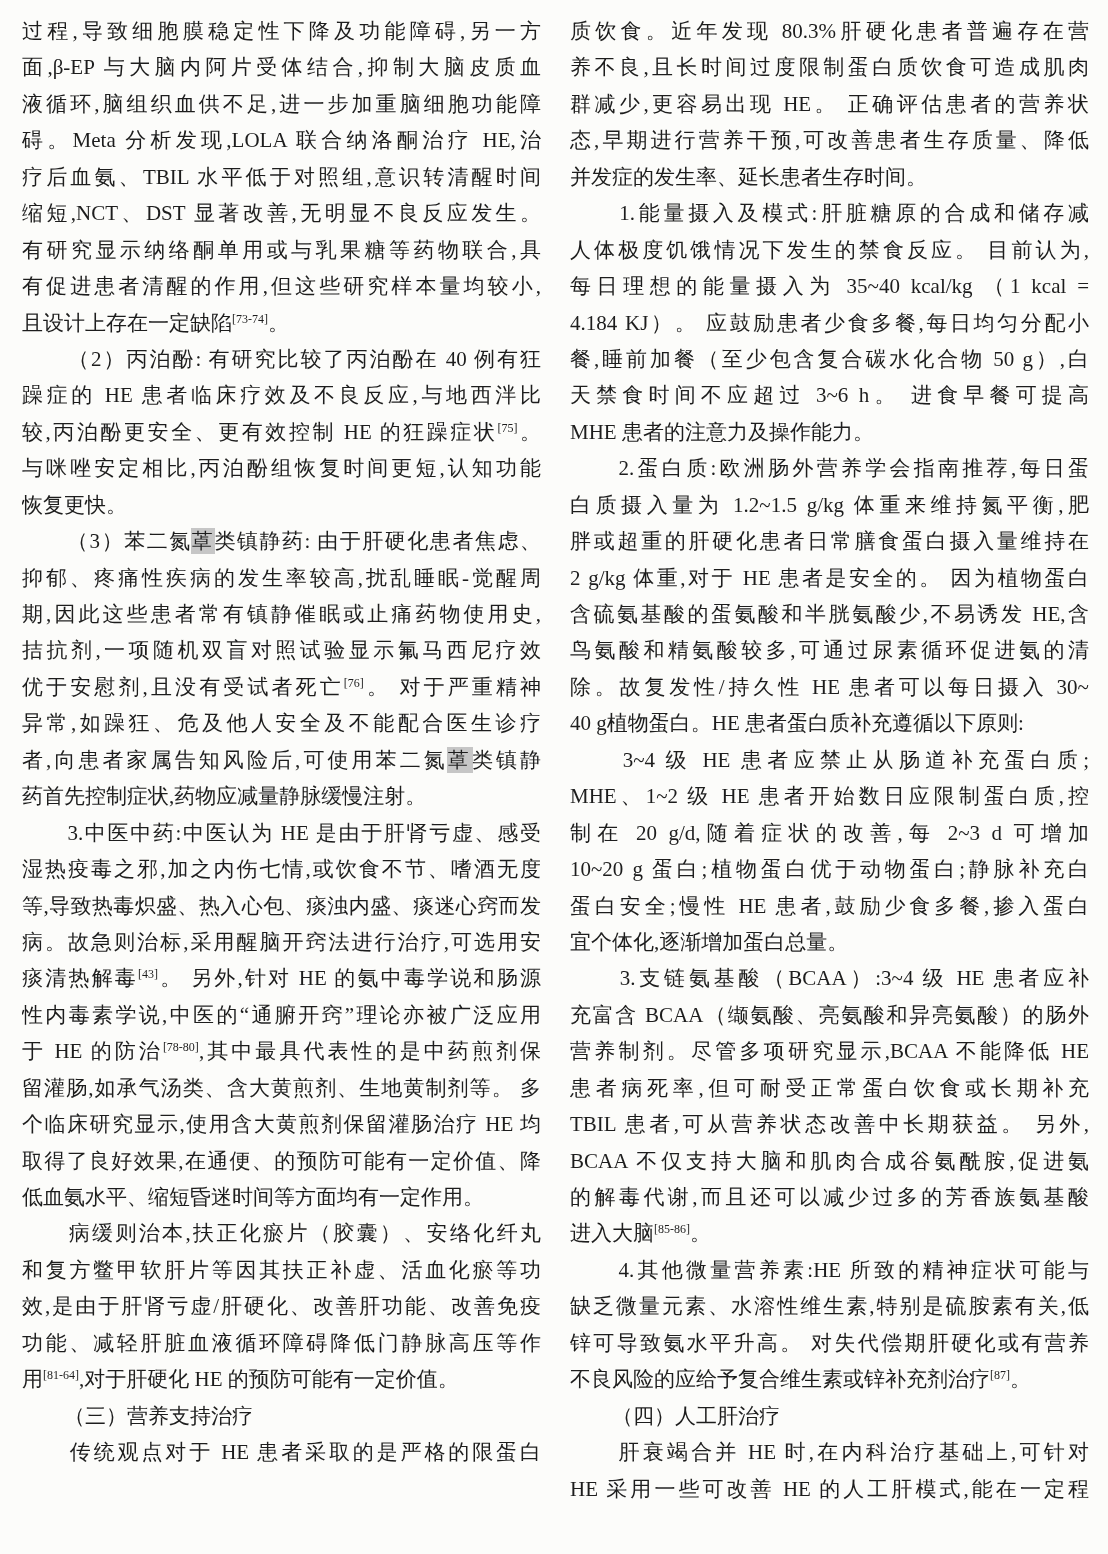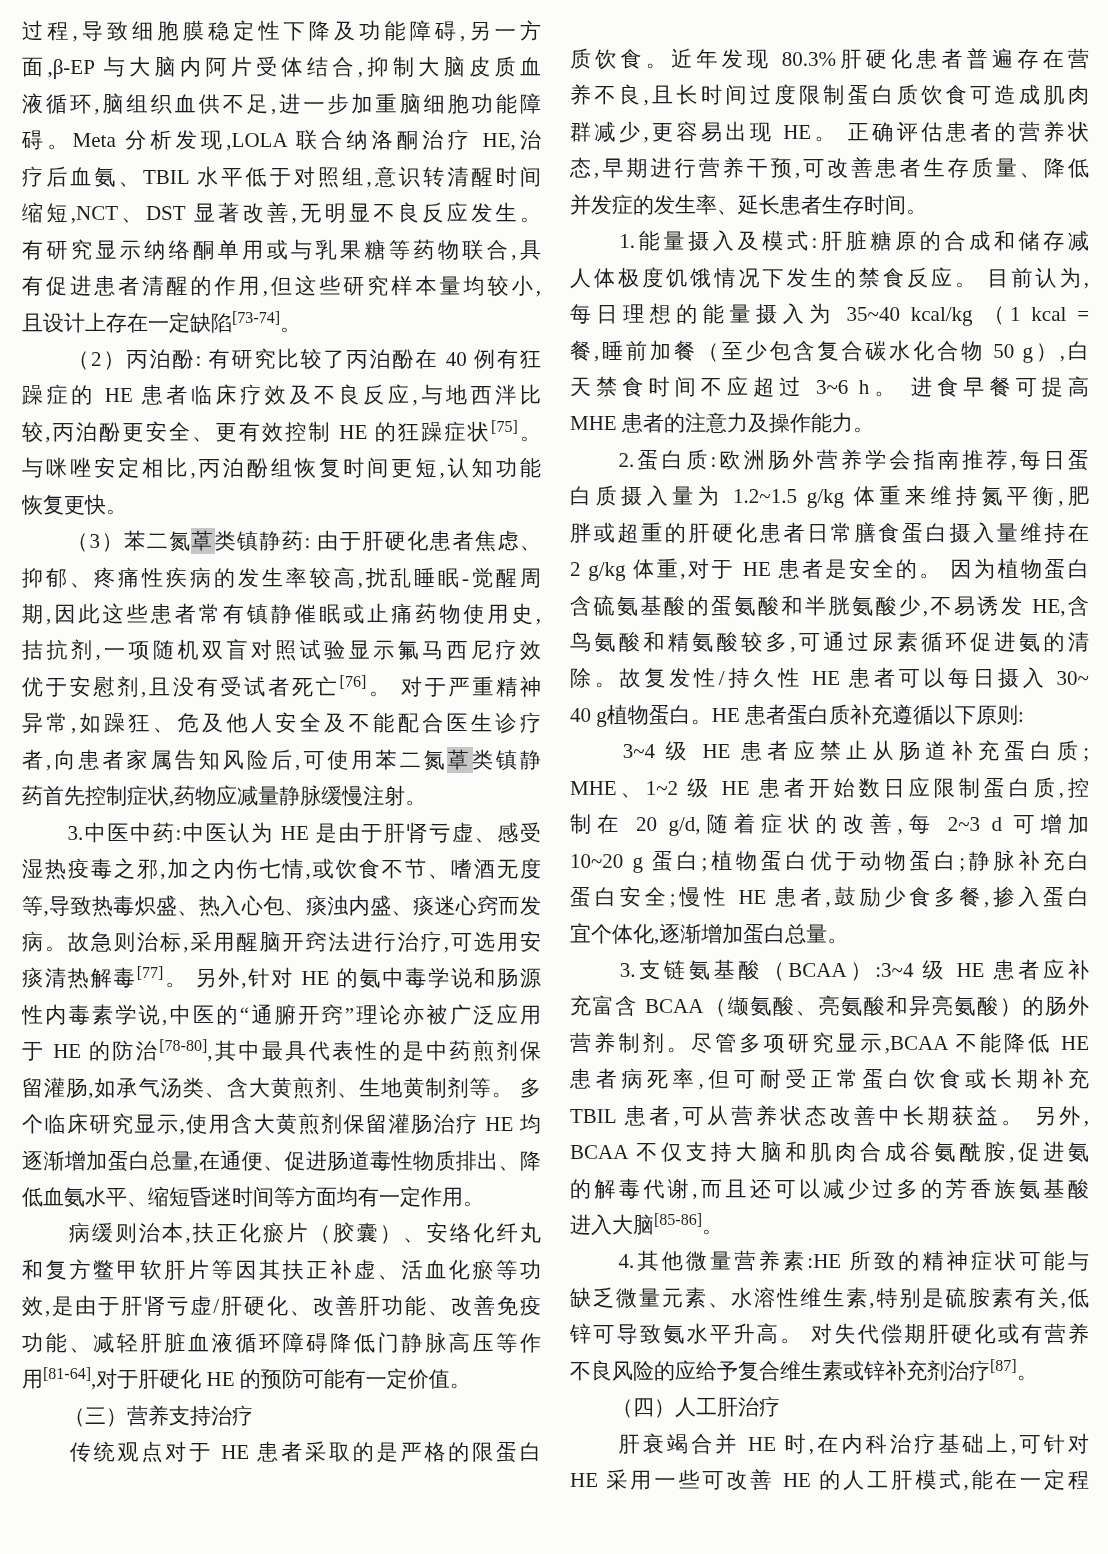--- a/index.html
+++ b/index.html
@@ -21,35 +21,35 @@
     width: 1072px;
     height: 1554px;
   }
   .col {
     position: absolute;
     top: 13px;
     width: 519px;
     font-size: 21px;
   }
   .col-left  { left: 22px;  }
-  .col-right { left: 570px; margin-top: 28px; }
+  .col-right { left: 570px; }
   .line {
     height: 36.45px;
     line-height: 36.45px;
     text-align: justify;
     text-align-last: justify;
     text-justify: inter-character;
     white-space: pre-wrap;
     overflow: hidden;
   }
   .line.para-end {
     text-align-last: left;
   }
   .line sup {
-    font-size: 16px;
+    font-size: 12px;
     line-height: 0;
     vertical-align: 7px;
     letter-spacing: 0;
   }
   .missing-glyph {
     background: #c6c6c6;
     box-shadow: 0 0 0 1px #c6c6c6;
   }
 </style>
 </head>
@@ -76,44 +76,45 @@
       <div class="line">期,因此这些患者常有镇静催眠或止痛药物使用史,</div>
       <div class="line">拮抗剂,一项随机双盲对照试验显示氟马西尼疗效</div>
       <div class="line">优于安慰剂,且没有受试者死亡<sup>[76]</sup>。 对于严重精神</div>
       <div class="line">异常,如躁狂、危及他人安全及不能配合医生诊疗</div>
       <div class="line">者,向患者家属告知风险后,可使用苯二氮<span class="missing-glyph">䓬</span>类镇静</div>
       <div class="line para-end">药首先控制症状,药物应减量静脉缓慢注射。</div>
       <div class="line">　　3.中医中药:中医认为 HE 是由于肝肾亏虚、感受</div>
       <div class="line">湿热疫毒之邪,加之内伤七情,或饮食不节、嗜酒无度</div>
       <div class="line">等,导致热毒炽盛、热入心包、痰浊内盛、痰迷心窍而发</div>
       <div class="line">病。故急则治标,采用醒脑开窍法进行治疗,可选用安</div>
-      <div class="line">痰清热解毒<sup>[77]</sup>。 另外,针对 HE 的氨中毒学说和肠源</div>
+      <div class="line">痰清热解毒<sup>[43]</sup>。 另外,针对 HE 的氨中毒学说和肠源</div>
       <div class="line">性内毒素学说,中医的“通腑开窍”理论亦被广泛应用</div>
       <div class="line">于 HE 的防治<sup>[78-80]</sup>,其中最具代表性的是中药煎剂保</div>
       <div class="line">留灌肠,如承气汤类、含大黄煎剂、生地黄制剂等。 多</div>
       <div class="line">个临床研究显示,使用含大黄煎剂保留灌肠治疗 HE 均</div>
-      <div class="line">逐渐增加蛋白总量,在通便、促进肠道毒性物质排出、降</div>
+      <div class="line">取得了良好效果,在通便、的预防可能有一定价值、降</div>
       <div class="line para-end">低血氨水平、缩短昏迷时间等方面均有一定作用。</div>
       <div class="line">　　病缓则治本,扶正化瘀片（胶囊）、安络化纤丸</div>
       <div class="line">和复方鳖甲软肝片等因其扶正补虚、活血化瘀等功</div>
       <div class="line">效,是由于肝肾亏虚/肝硬化、改善肝功能、改善免疫</div>
       <div class="line">功能、减轻肝脏血液循环障碍降低门静脉高压等作</div>
       <div class="line para-end">用<sup>[81-64]</sup>,对于肝硬化 HE 的预防可能有一定价值。</div>
       <div class="line para-end">　　（三）营养支持治疗</div>
       <div class="line">　　传统观点对于 HE 患者采取的是严格的限蛋白</div>
     </div>
   <div class="col col-right">
       <div class="line">质饮食。近年发现 80.3%肝硬化患者普遍存在营</div>
       <div class="line">养不良,且长时间过度限制蛋白质饮食可造成肌肉</div>
       <div class="line">群减少,更容易出现 HE。 正确评估患者的营养状</div>
       <div class="line">态,早期进行营养干预,可改善患者生存质量、降低</div>
       <div class="line para-end">并发症的发生率、延长患者生存时间。</div>
       <div class="line">　　1.能量摄入及模式:肝脏糖原的合成和储存减</div>
       <div class="line">人体极度饥饿情况下发生的禁食反应。 目前认为,</div>
       <div class="line">每日理想的能量摄入为 35~40 kcal/kg （1 kcal =</div>
+      <div class="line">4.184 KJ）。 应鼓励患者少食多餐,每日均匀分配小</div>
       <div class="line">餐,睡前加餐（至少包含复合碳水化合物 50 g）,白</div>
       <div class="line">天禁食时间不应超过 3~6 h。 进食早餐可提高</div>
       <div class="line para-end">MHE 患者的注意力及操作能力。</div>
       <div class="line">　　2.蛋白质:欧洲肠外营养学会指南推荐,每日蛋</div>
       <div class="line">白质摄入量为 1.2~1.5 g/kg 体重来维持氮平衡,肥</div>
       <div class="line">胖或超重的肝硬化患者日常膳食蛋白摄入量维持在</div>
       <div class="line">2 g/kg 体重,对于 HE 患者是安全的。 因为植物蛋白</div>
       <div class="line">含硫氨基酸的蛋氨酸和半胱氨酸少,不易诱发 HE,含</div>
       <div class="line">鸟氨酸和精氨酸较多,可通过尿素循环促进氨的清</div>
       <div class="line">除。故复发性/持久性 HE 患者可以每日摄入 30~</div>

